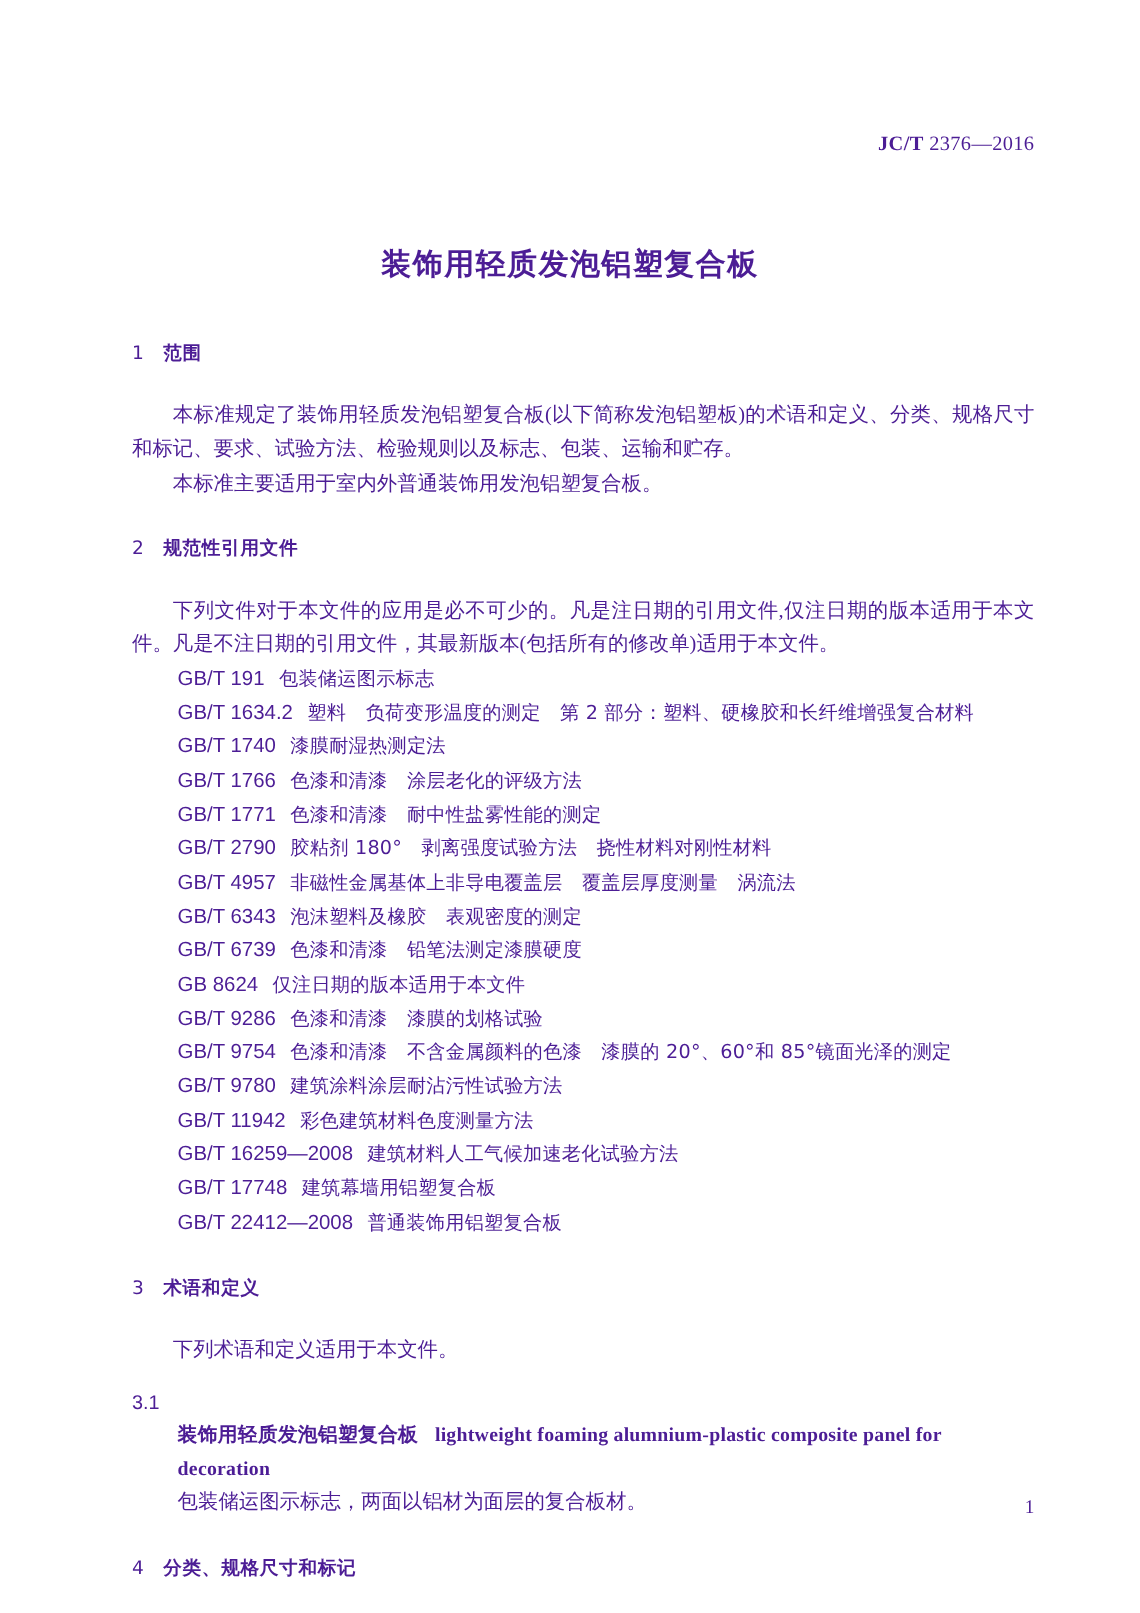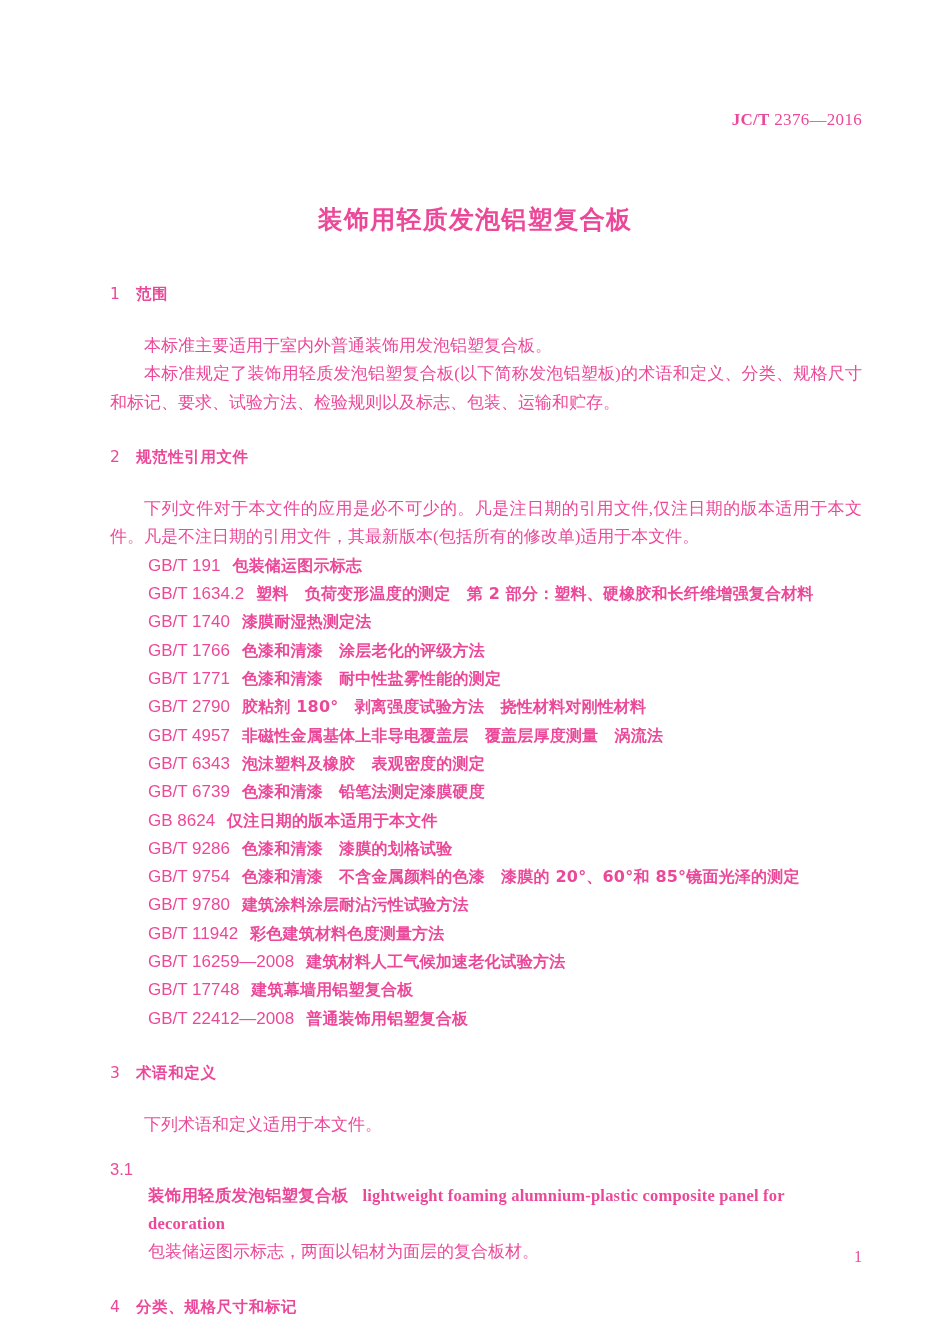--- a/index.html
+++ b/index.html
@@ -5,21 +5,21 @@
   html, body {
     margin: 0;
     padding: 0;
     background: #ffffff;
   }
   .page {
     position: relative;
     width: 950px;
     height: 1344px;
     background: #ffffff;
-    color: #ec4899;
+    color: #4c1d95;
     font-family: "Liberation Serif", "DejaVu Serif", serif;
     overflow: hidden;
   }
 
   
   .page-header {
     position: absolute;
     top: 110px;
     left: 88px;
     right: 88px;
@@ -90,21 +90,21 @@
   ul.ref-list li {
     font-size: 17px;
     line-height: 28.3px;
     white-space: nowrap;
   }
   .ref-code {
     font-family: Liberation Sans, sans-serif;
   }
   .ref-title {
     font-family: "DejaVu Sans", "Liberation Sans", sans-serif;
-    font-weight: bold;
+    font-weight: normal;
     font-size: 16px;
     margin-left: 12px;
     letter-spacing: 0.2px;
   }
 
   
   .term-num {
     font-size: 16.5px;
     font-family: Liberation Sans, sans-serif;
     line-height: 26px;
@@ -149,22 +149,22 @@
   </div>
 
   <div class="doc-title">装饰用轻质发泡铝塑复合板</div>
 
   <div class="body">
 
     <h2 class="clause">
       <span class="num">1</span><span class="heading-text">范围</span>
     </h2>
     <div class="gap-after-head"></div>
+    <p class="para">本标准规定了装饰用轻质发泡铝塑复合板(以下简称发泡铝塑板)的术语和定义、分类、规格尺寸和标记、要求、试验方法、检验规则以及标志、包装、运输和贮存。</p>
     <p class="para">本标准主要适用于室内外普通装饰用发泡铝塑复合板。</p>
-    <p class="para">本标准规定了装饰用轻质发泡铝塑复合板(以下简称发泡铝塑板)的术语和定义、分类、规格尺寸和标记、要求、试验方法、检验规则以及标志、包装、运输和贮存。</p>
 
     <div class="gap-before-head"></div>
     <h2 class="clause">
       <span class="num">2</span><span class="heading-text">规范性引用文件</span>
     </h2>
     <div class="gap-after-head"></div>
     <p class="para">下列文件对于本文件的应用是必不可少的。凡是注日期的引用文件,仅注日期的版本适用于本文件。凡是不注日期的引用文件，其最新版本(包括所有的修改单)适用于本文件。</p>
 
     <ul class="ref-list">
       <li><span class="ref-code">GB/T 191</span><span class="ref-title">包装储运图示标志</span></li>

